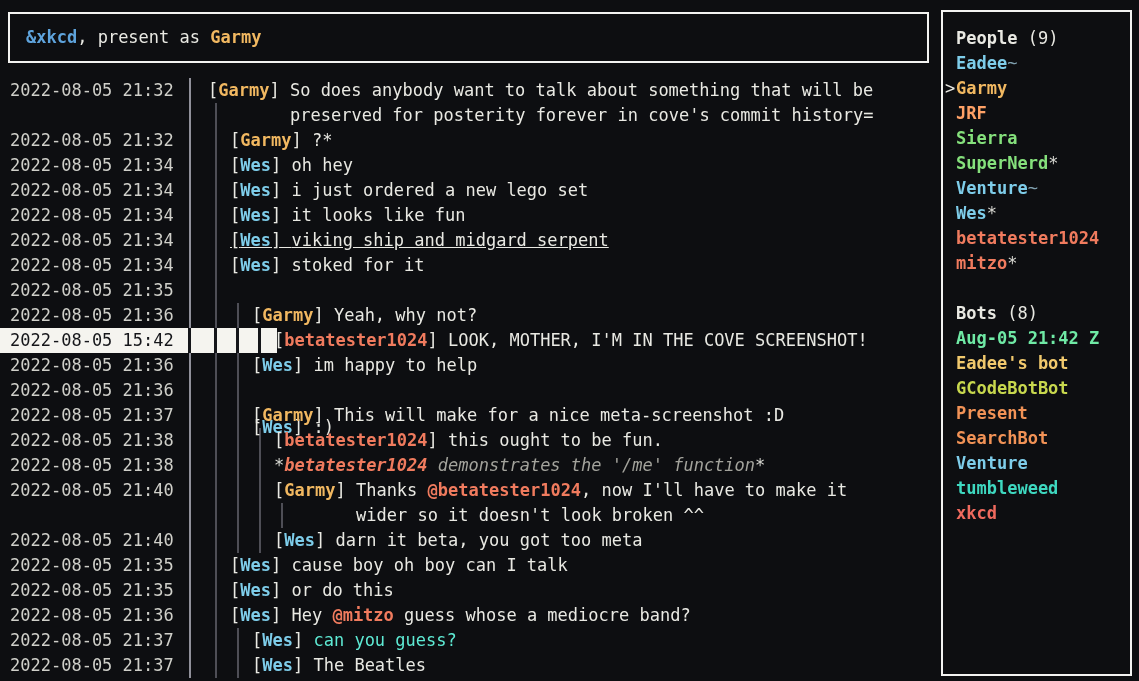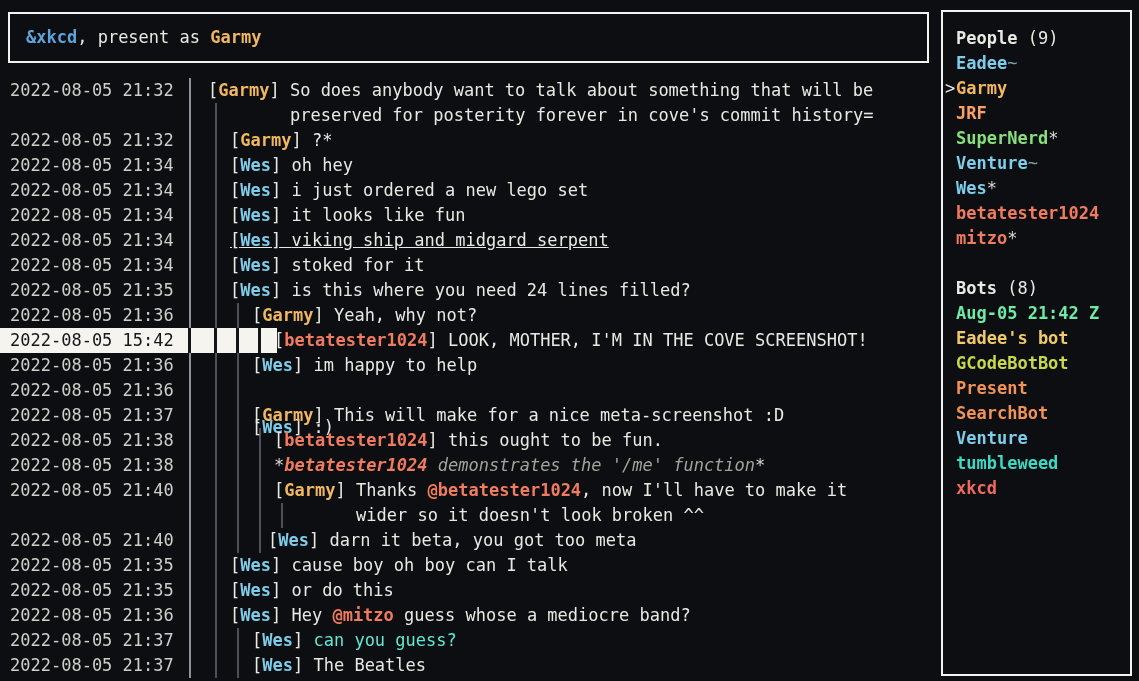--- a/index.html
+++ b/index.html
@@ -52,44 +52,45 @@
       <div class="guide" style="left: 259px; top: 350px; height: 125px;"></div>
       <div class="guide" style="left: 281px; top: 425px; height: 25px;"></div>
       <div class="crow"><span class="ts">2022-08-05 21:32</span><span class="msg" style="left: 208px;"><span style="color: rgb(233, 233, 227);">[</span><span style="color: rgb(241, 184, 97); font-weight: bold;">Garmy</span><span style="color: rgb(233, 233, 227);">] </span><span style="color: rgb(233, 233, 227);">So does anybody want to talk about something that will be</span></span></div>
       <div class="crow"><span class="ts"></span><span class="msg" style="left: 290px; text-align: right;"><span style="color: rgb(233, 233, 227);">preserved for posterity forever in cove's commit history=</span></span></div>
       <div class="crow"><span class="ts">2022-08-05 21:32</span><span class="msg" style="left: 230px;"><span style="color: rgb(233, 233, 227);">[</span><span style="color: rgb(241, 184, 97); font-weight: bold;">Garmy</span><span style="color: rgb(233, 233, 227);">] </span><span style="color: rgb(233, 233, 227);">?*</span></span></div>
       <div class="crow"><span class="ts">2022-08-05 21:34</span><span class="msg" style="left: 230px;"><span style="color: rgb(233, 233, 227);">[</span><span style="color: rgb(126, 205, 234); font-weight: bold;">Wes</span><span style="color: rgb(233, 233, 227);">] </span><span style="color: rgb(233, 233, 227);">oh hey</span></span></div>
       <div class="crow"><span class="ts">2022-08-05 21:34</span><span class="msg" style="left: 230px;"><span style="color: rgb(233, 233, 227);">[</span><span style="color: rgb(126, 205, 234); font-weight: bold;">Wes</span><span style="color: rgb(233, 233, 227);">] </span><span style="color: rgb(233, 233, 227);">i just ordered a new lego set</span></span></div>
       <div class="crow"><span class="ts">2022-08-05 21:34</span><span class="msg" style="left: 230px;"><span style="color: rgb(233, 233, 227);">[</span><span style="color: rgb(126, 205, 234); font-weight: bold;">Wes</span><span style="color: rgb(233, 233, 227);">] </span><span style="color: rgb(233, 233, 227);">it looks like fun</span></span></div>
       <div class="crow"><span class="ts">2022-08-05 21:34</span><span class="msg" style="left: 230px; text-decoration: underline;"><span style="color: rgb(233, 233, 227);">[</span><span style="color: rgb(126, 205, 234); font-weight: bold;">Wes</span><span style="color: rgb(233, 233, 227);">] </span><span style="color: rgb(233, 233, 227);">viking ship and midgard serpent</span></span></div>
       <div class="crow"><span class="ts">2022-08-05 21:34</span><span class="msg" style="left: 230px;"><span style="color: rgb(233, 233, 227);">[</span><span style="color: rgb(126, 205, 234); font-weight: bold;">Wes</span><span style="color: rgb(233, 233, 227);">] </span><span style="color: rgb(233, 233, 227);">stoked for it</span></span></div>
-      <div class="crow"><span class="ts">2022-08-05 21:35</span><span class="msg" style="left: 230px;"><span style="color: rgb(233, 233, 227);">[</span><span style="color: rgb(126, 205, 234); font-weight: bold;">Wes</span><span style="color: rgb(233, 233, 227);">] </span><span style="color: rgb(233, 233, 227);">is this where you need 24 lines filled?</span></span></div>
+      <div class="crow"><span class="ts">2022-08-05 21:35</span></div>
       <div class="crow"><span class="ts">2022-08-05 21:36</span><span class="msg" style="left: 252px;"><span style="color: rgb(233, 233, 227);">[</span><span style="color: rgb(241, 184, 97); font-weight: bold;">Garmy</span><span style="color: rgb(233, 233, 227);">] </span><span style="color: rgb(233, 233, 227);">Yeah, why not?</span></span></div>
       <div class="crow"><span class="ts hl">2022-08-05 15:42</span><span class="msg" style="left: 274px;"><span style="color: rgb(233, 233, 227);">[</span><span style="color: rgb(240, 123, 94); font-weight: bold;">betatester1024</span><span style="color: rgb(233, 233, 227);">] </span><span style="color: rgb(233, 233, 227);">LOOK, MOTHER, I'M IN THE COVE SCREENSHOT!</span></span></div>
       <div class="crow"><span class="ts">2022-08-05 21:36</span><span class="msg" style="left: 252px;"><span style="color: rgb(233, 233, 227);">[</span><span style="color: rgb(126, 205, 234); font-weight: bold;">Wes</span><span style="color: rgb(233, 233, 227);">] </span><span style="color: rgb(233, 233, 227);">im happy to help</span></span></div>
       <div class="crow"><span class="ts">2022-08-05 21:36</span><span class="msg" style="left: 252px; margin-top: 37px;"><span style="color: rgb(233, 233, 227);">[</span><span style="color: rgb(126, 205, 234); font-weight: bold;">Wes</span><span style="color: rgb(233, 233, 227);">] </span><span style="color: rgb(233, 233, 227);">:)</span></span></div>
       <div class="crow"><span class="ts">2022-08-05 21:37</span><span class="msg" style="left: 252px;"><span style="color: rgb(233, 233, 227);">[</span><span style="color: rgb(241, 184, 97); font-weight: bold;">Garmy</span><span style="color: rgb(233, 233, 227);">] </span><span style="color: rgb(233, 233, 227);">This will make for a nice meta-screenshot :D</span></span></div>
       <div class="crow"><span class="ts">2022-08-05 21:38</span><span class="msg" style="left: 274px;"><span style="color: rgb(233, 233, 227);">[</span><span style="color: rgb(240, 123, 94); font-weight: bold;">betatester1024</span><span style="color: rgb(233, 233, 227);">] </span><span style="color: rgb(233, 233, 227);">this ought to be fun.</span></span></div>
       <div class="crow"><span class="ts">2022-08-05 21:38</span><span class="msg" style="left: 274px;"><span style="color: rgb(217, 217, 211);">*</span><span style="color: rgb(240, 123, 94); font-weight: bold; font-style: italic;">betatester1024</span><span style="color: rgb(163, 163, 156); font-style: italic;"> demonstrates the '/me' function</span><span style="color: rgb(217, 217, 211);">*</span></span></div>
       <div class="crow"><span class="ts">2022-08-05 21:40</span><span class="msg" style="left: 274px;"><span style="color: rgb(233, 233, 227);">[</span><span style="color: rgb(241, 184, 97); font-weight: bold;">Garmy</span><span style="color: rgb(233, 233, 227);">] </span><span style="color: rgb(233, 233, 227);">Thanks </span><span style="color: rgb(240, 123, 94); font-weight: bold;">@betatester1024</span><span style="color: rgb(233, 233, 227);">, now I'll have to make it</span></span></div>
       <div class="crow"><span class="ts"></span><span class="msg" style="left: 356px;"><span style="color: rgb(233, 233, 227);">wider so it doesn't look broken ^^</span></span></div>
-      <div class="crow"><span class="ts">2022-08-05 21:40</span><span class="msg" style="left: 268px;"><span style="color: rgb(233, 233, 227);">[</span><span style="color: rgb(126, 205, 234); font-weight: bold;">Wes</span><span style="color: rgb(233, 233, 227);">] </span><span style="color: rgb(233, 233, 227);">darn it beta, you got too meta</span></span></div>
+      <div class="crow"><span class="ts">2022-08-05 21:40</span><span class="msg" style="left: 274px;"><span style="color: rgb(233, 233, 227);">[</span><span style="color: rgb(126, 205, 234); font-weight: bold;">Wes</span><span style="color: rgb(233, 233, 227);">] </span><span style="color: rgb(233, 233, 227);">darn it beta, you got too meta</span></span></div>
       <div class="crow"><span class="ts">2022-08-05 21:35</span><span class="msg" style="left: 230px;"><span style="color: rgb(233, 233, 227);">[</span><span style="color: rgb(126, 205, 234); font-weight: bold;">Wes</span><span style="color: rgb(233, 233, 227);">] </span><span style="color: rgb(233, 233, 227);">cause boy oh boy can I talk</span></span></div>
       <div class="crow"><span class="ts">2022-08-05 21:35</span><span class="msg" style="left: 230px;"><span style="color: rgb(233, 233, 227);">[</span><span style="color: rgb(126, 205, 234); font-weight: bold;">Wes</span><span style="color: rgb(233, 233, 227);">] </span><span style="color: rgb(233, 233, 227);">or do this</span></span></div>
       <div class="crow"><span class="ts">2022-08-05 21:36</span><span class="msg" style="left: 230px;"><span style="color: rgb(233, 233, 227);">[</span><span style="color: rgb(126, 205, 234); font-weight: bold;">Wes</span><span style="color: rgb(233, 233, 227);">] </span><span style="color: rgb(233, 233, 227);">Hey </span><span style="color: rgb(240, 123, 94); font-weight: bold;">@mitzo</span><span style="color: rgb(233, 233, 227);"> guess whose a mediocre band?</span></span></div>
       <div class="crow"><span class="ts">2022-08-05 21:37</span><span class="msg" style="left: 252px;"><span style="color: rgb(233, 233, 227);">[</span><span style="color: rgb(126, 205, 234); font-weight: bold;">Wes</span><span style="color: rgb(233, 233, 227);">] </span><span style="color: #5eead4;">can you guess?</span></span></div>
       <div class="crow"><span class="ts">2022-08-05 21:37</span><span class="msg" style="left: 252px;"><span style="color: rgb(233, 233, 227);">[</span><span style="color: rgb(126, 205, 234); font-weight: bold;">Wes</span><span style="color: rgb(233, 233, 227);">] </span><span style="color: rgb(233, 233, 227);">The Beatles</span></span></div>
     </div>
 
   <div class="sidebar">
     <div class="stitle"><span class="t">People</span> <span class="c">(9)</span></div>
     <div id="people-list">
         <div class="sitem"><span style="color: rgb(126, 205, 234); margin-top: 8px;">Eadee</span><span class="suffix" style="color: rgb(127, 159, 174);">~</span></div>
         <div class="sitem"><span class="cursor">&gt;</span><span style="color: rgb(241, 184, 97);">Garmy</span></div>
         <div class="sitem"><span style="color: rgb(255, 161, 102);">JRF</span></div>
+        <div class="sitem"><span style="color: rgb(133, 224, 124);">Sierra</span></div>
         <div class="sitem"><span style="color: rgb(133, 224, 124);">SuperNerd</span><span class="suffix" style="color: rgb(217, 217, 211);">*</span></div>
         <div class="sitem"><span style="color: rgb(126, 205, 234);">Venture</span><span class="suffix" style="color: rgb(127, 159, 174);">~</span></div>
         <div class="sitem"><span style="color: rgb(126, 205, 234);">Wes</span><span class="suffix" style="color: rgb(217, 217, 211);">*</span></div>
         <div class="sitem"><span style="color: rgb(240, 123, 94);">betatester1024</span></div>
         <div class="sitem"><span style="color: rgb(240, 123, 94);">mitzo</span><span class="suffix" style="color: rgb(217, 217, 211);">*</span></div>
       </div>
     <div class="spacer"></div>
     <div class="stitle"><span class="t">Bots</span> <span class="c">(8)</span></div>
     <div id="bots-list">
         <div class="sitem"><span style="color: rgb(111, 233, 165);">Aug-05 21:42 Z</span></div>

